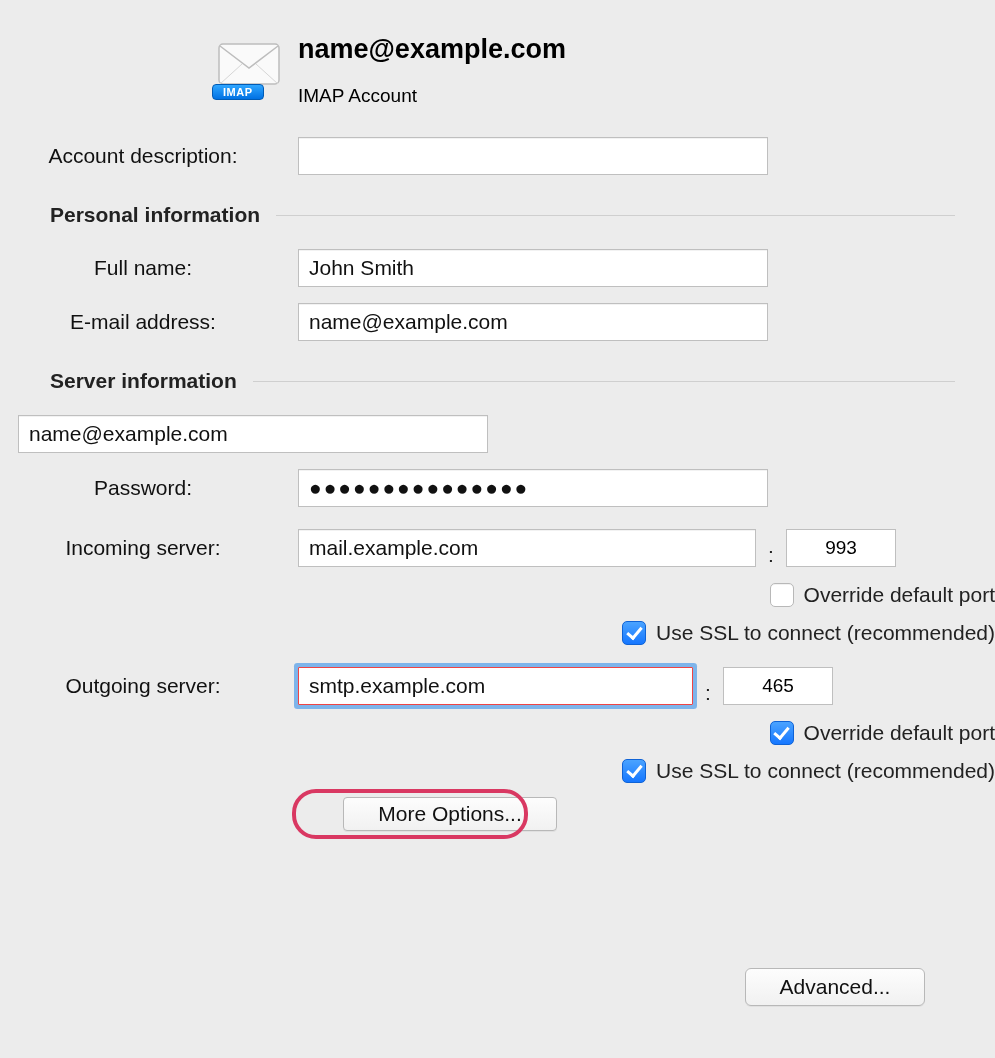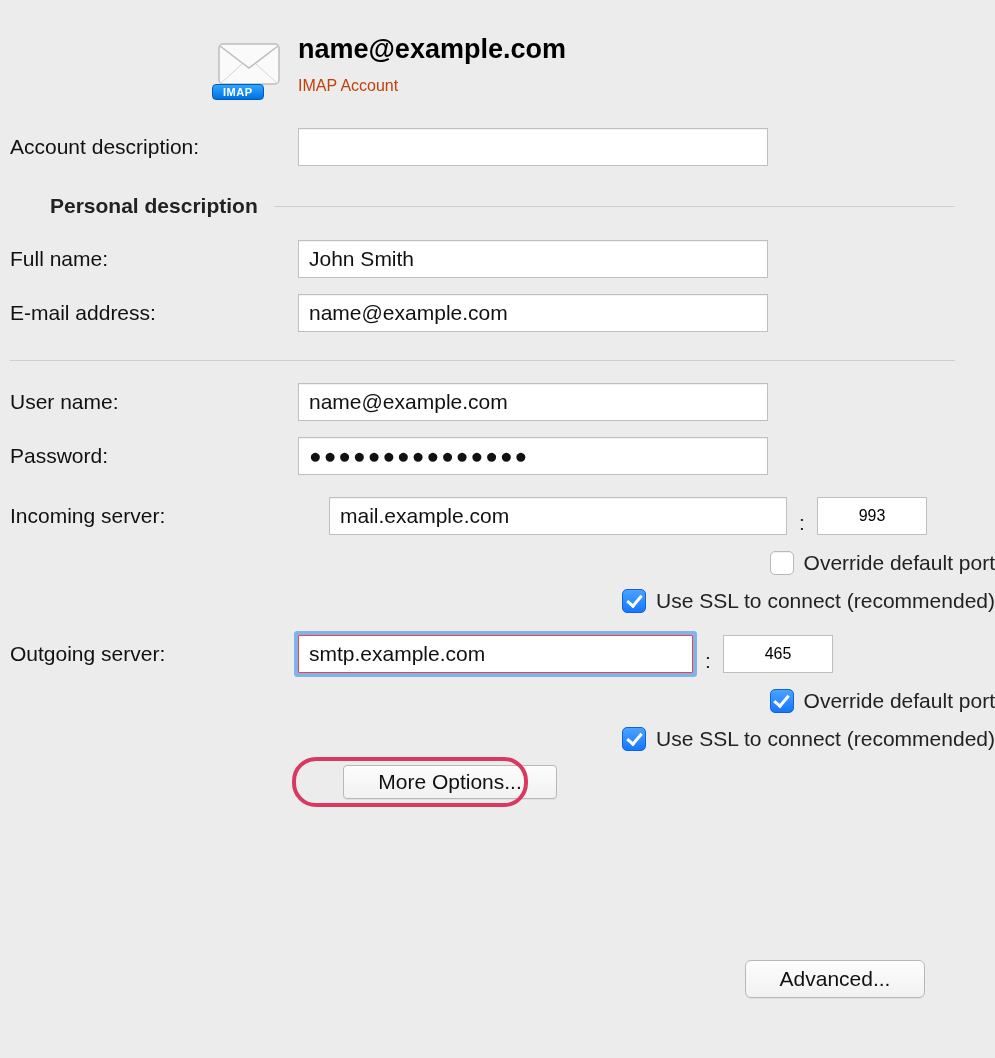--- a/index.html
+++ b/index.html
@@ -47,37 +47,37 @@
     font-family: Arial, sans-serif;
   }
   .header-text h1 {
     margin: 0;
     margin-top: -6px;
     font-size: 27px;
     font-weight: bold;
     color: #000;
   }
   .header-text .sub {
-    margin-top: 12px;
-    font-size: 16px;
-    color: #c2410c;
+    margin-top: 20px;
+    font-size: 19px;
+    color: #000000;
   }
 
   
   .form-area {
     margin-left: 10px;
   }
   .row {
     display: flex;
     align-items: center;
     margin-bottom: 16px;
   }
   .label-col {
     width: 280px;
-    text-align: left;
+    text-align: center;
     padding-right: 14px;
     font-size: 21px;
     color: #111;
   }
   .field-col {
     display: flex;
     align-items: flex-end;
     padding-left: 8px;
   }
 
@@ -103,21 +103,21 @@
     display:inline-block;
     text-align:center;
     width: 30px;
     font-size: 21px;
   }
   .port-input {
     width: 110px;
     height: 38px;
     background: #fff;
     border: 1px solid #bfbfbf;
-    font-size: 16px;
+    font-size: 19px;
     text-align: center;
     font-family: inherit;
   }
 
   
   .section-header {
     display: flex;
     align-items: center;
     margin: 28px 0 22px 0;
   }
@@ -209,21 +209,21 @@
   }
   .more-options-btn {
     width: 214px;
     height: 34px;
     border-radius: 4px;
   }
 
   .advanced-btn-wrap {
     position: absolute;
     right: 70px;
-    bottom: 60px;
+    bottom: 52px;
     margin-left: 40px;
   }
   .advanced-btn {
     width: 180px;
     height: 38px;
     border-radius: 6px;
   }
 
   .row.first { margin-bottom: 22px; }
   .gap-after { margin-bottom: 4px; }
@@ -252,57 +252,57 @@
   <div class="form-area">
 
     <div class="row first">
       <div class="label-col">Account description:</div>
       <div class="field-col">
         <input class="text-input w470" type="text" value="" style="">
       </div>
     </div>
 
     <div class="section-header">
-      <span class="title">Personal description</span>
+      <span class="title">Personal information</span>
       <span class="rule"></span>
     </div>
 
     <div class="row">
       <div class="label-col">Full name:</div>
       <div class="field-col">
         <input class="text-input w470" type="text" value="John Smith" style="">
       </div>
     </div>
 
     <div class="row gap-after">
       <div class="label-col">E-mail address:</div>
       <div class="field-col">
         <input class="text-input w470" type="text" value="name@example.com" style="">
       </div>
     </div>
 
     <div class="section-header">
+      <span class="title">Server information</span>
       <span class="rule"></span>
     </div>
 
     <div class="row">
-      <div class="label-col">User name:</div>
       <div class="field-col">
         <input class="text-input w470" type="text" value="name@example.com" style="">
       </div>
     </div>
 
     <div class="row">
       <div class="label-col">Password:</div>
       <div class="field-col">
         <input class="text-input w470" type="text" style="letter-spacing: 2px;" value="●●●●●●●●●●●●●●●">
       </div>
     </div>
 
-    <div class="row" style="margin-top:22px;gap:31px;">
+    <div class="row" style="margin-top:22px;">
       <div class="label-col">Incoming server:</div>
       <div class="field-col">
         <input class="text-input w458" type="text" value="mail.example.com" style="">
         <span class="port-sep">:</span>
         <input class="port-input" type="text" value="993" style="">
       </div>
     </div>
 
     <div class="check-row">
       <span class="checkbox unchecked"></span>

